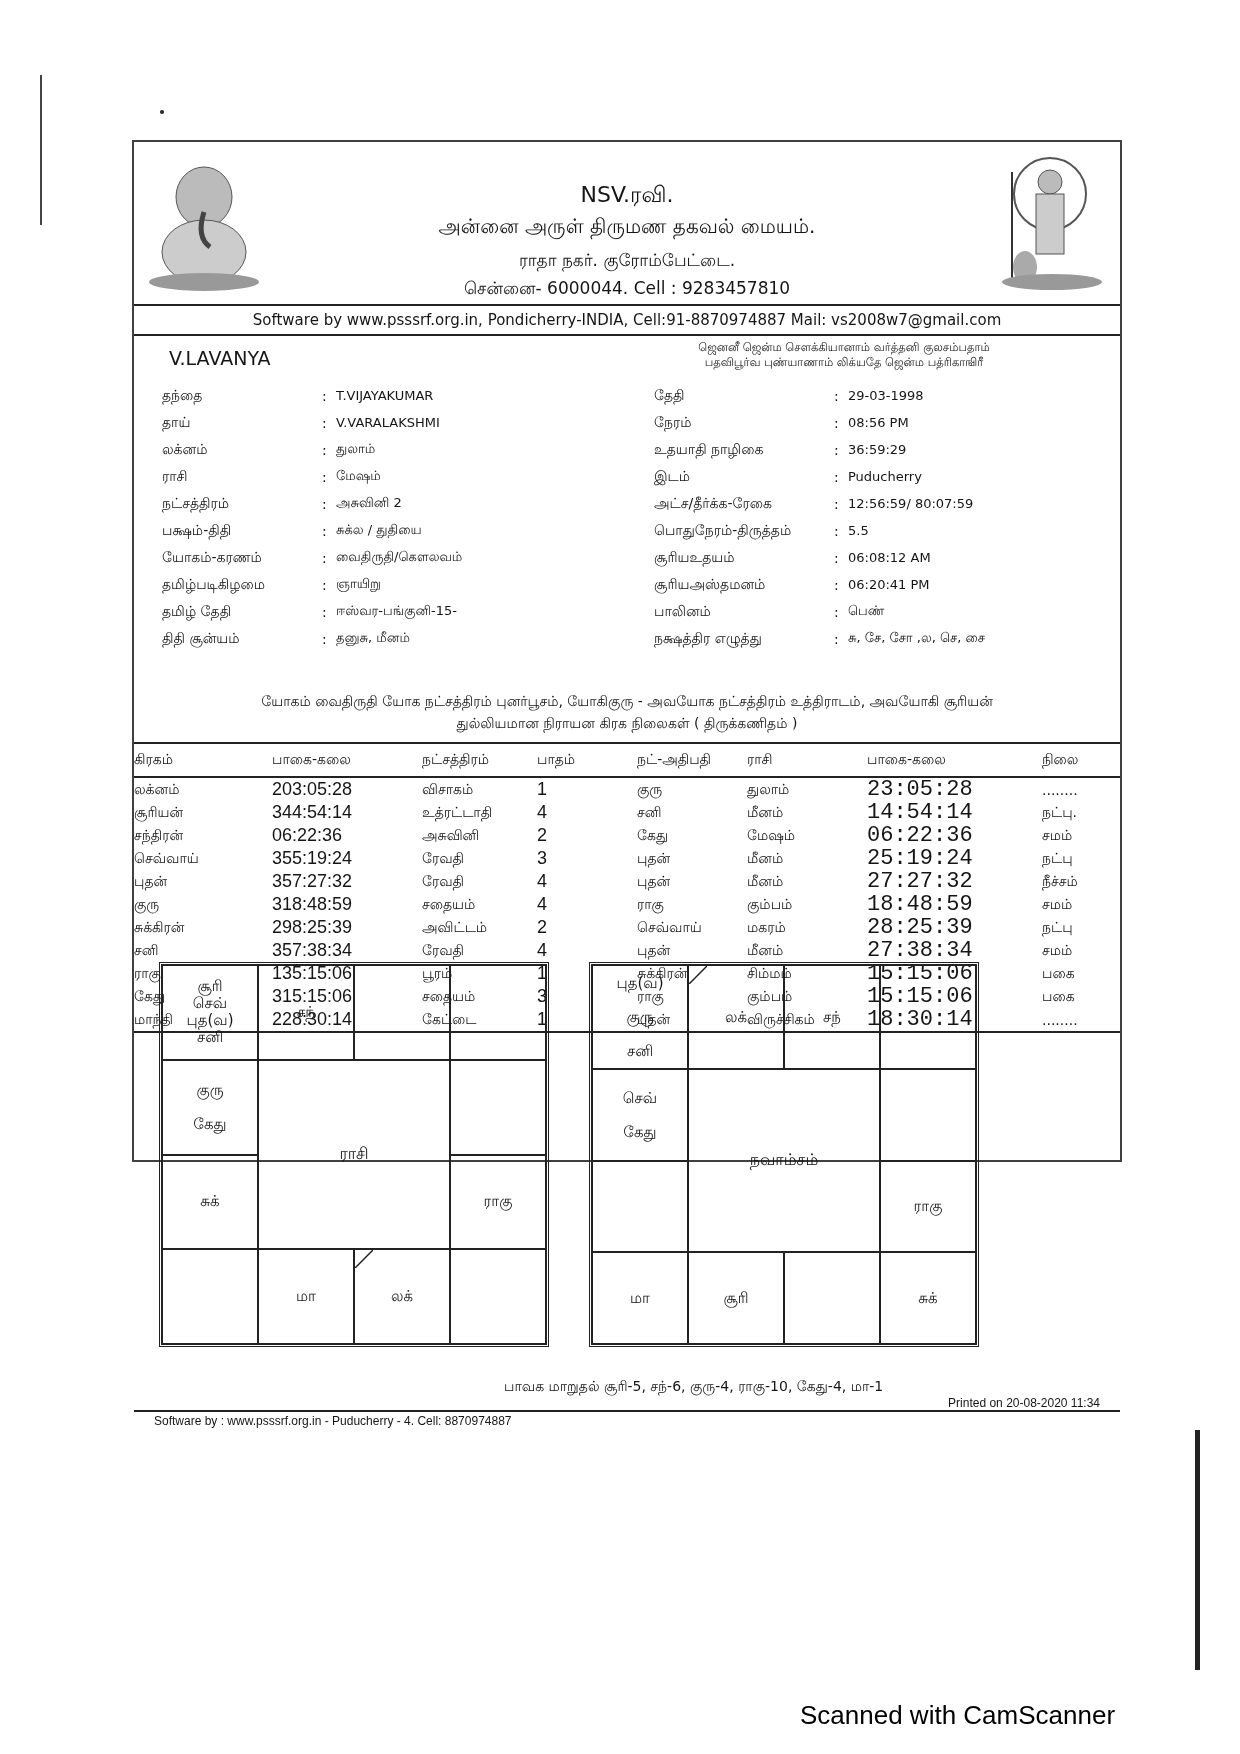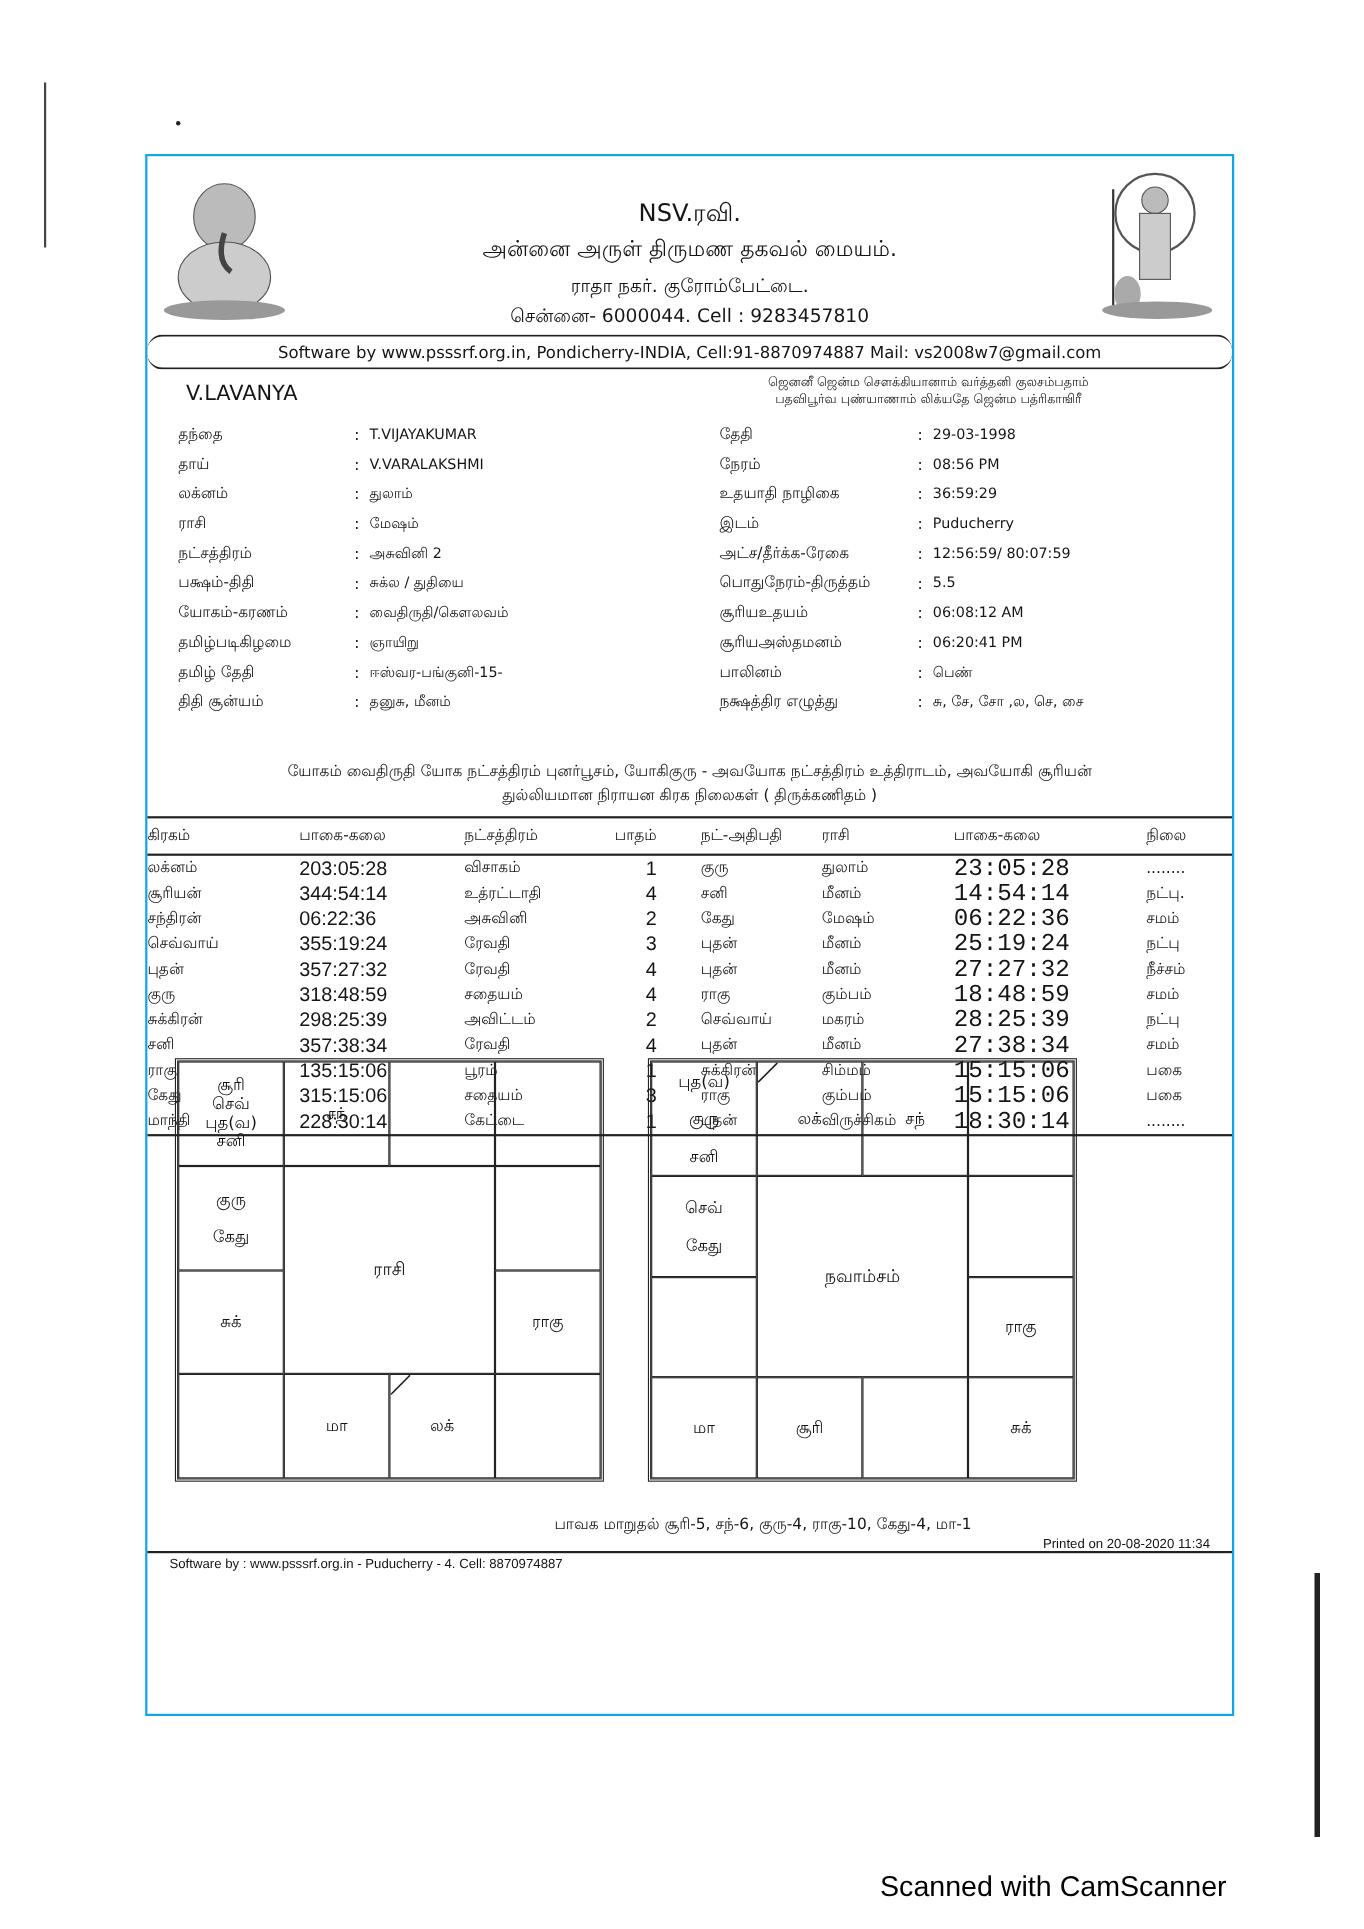--- a/index.html
+++ b/index.html
@@ -6,36 +6,36 @@
   body {
     width: 1240px; height: 1754px; position: relative; overflow: hidden;
     background: #ffffff; color: #151515;
     font-family: "DejaVu Sans", sans-serif;
   }
   .scan-edge { position: absolute; left: 40px; top: 75px; width: 2px; height: 150px; background: #444; }
   .scan-edge-r { position: absolute; right: 40px; top: 1430px; width: 5px; height: 240px; background: #222; }
   .dot { position: absolute; left: 160px; top: 110px; width: 4px; height: 4px; background: #222; border-radius: 50%; }
 
   .page {
-    position: absolute; left: 132px; top: 140px; width: 990px; height: 1420px;
-    border: 2px solid #0ea5e9; box-sizing: border-box;
+    position: absolute; left: 132px; top: 140px; width: 990px; height: 1022px;
+    border: 2px solid #404040; box-sizing: border-box;
   }
   .header { position: absolute; left: 0; top: 0; width: 100%; height: 160px; }
   .deity { position: absolute; top: 10px; width: 120px; height: 140px; }
   .deity.left { left: 10px; }
   .deity.right { right: 10px; }
   .htext { position: absolute; left: 0; right: 0; text-align: center; }
   .h1 { top: 40px; font-size: 22px; }
   .h2 { top: 72px; font-size: 20px; }
   .h3 { top: 108px; font-size: 17px; }
   .h4 { top: 136px; font-size: 17px; }
   .swline {
     position: absolute; left: 0; width: 100%; top: 162px; height: 28px;
     border-top: 2px solid #222; border-bottom: 2px solid #222;
-    text-align: center; font-size: 15px; line-height: 28px; border-radius: 14px;
+    text-align: center; font-size: 15px; line-height: 28px;
   }
 
   .person-name { position: absolute; left: 35px; top: 205px; font-size: 19px; }
   .sloka { position: absolute; left: 520px; top: 198px; width: 380px; font-size: 11.5px; text-align: center; line-height: 15px; }
 
   .info { position: absolute; top: 240px; }
   .info.left { left: 28px; width: 470px; }
   .info.right { left: 520px; width: 440px; }
   .info-row { height: 27px; display: flex; align-items: center; font-size: 14px; }
   .info-row .lbl { width: 160px; }
@@ -48,21 +48,21 @@
 
   .ptable { position: absolute; left: 0; top: 600px; width: 100%; }
   .ptable-head {
     display: flex; height: 32px; align-items: center; font-size: 14px;
     border-top: 2px solid #222; border-bottom: 2px solid #222;
   }
   .prow { display: flex; height: 23px; align-items: center; }
   .c1 { width: 128px; box-sizing: border-box; font-size: 14px; }
   .c2 { width: 150px; padding-left: 10px; box-sizing: border-box; font-size: 18px; font-family: "Liberation Sans", sans-serif; }
   .c3 { width: 125px; padding-left: 10px; box-sizing: border-box; font-size: 14px; }
-  .c4 { width: 60px; text-align: right; font-size: 18px; font-family: "Liberation Sans", sans-serif; }
+  .c4 { width: 60px; text-align: left; font-size: 18px; font-family: "Liberation Sans", sans-serif; }
   .c5 { width: 125px; padding-left: 40px; box-sizing: border-box; font-size: 14px; }
   .c6 { width: 110px; padding-left: 25px; box-sizing: border-box; font-size: 14px; }
   .c7 { width: 170px; padding-left: 35px; box-sizing: border-box; font-size: 22px; font-family: Liberation Mono, monospace; }
   .c8 { width: 100px; padding-left: 40px; box-sizing: border-box; font-size: 14px; }
   .ptable-head .c2, .ptable-head .c4, .ptable-head .c7 { font-size: 14px; font-family: "DejaVu Sans", sans-serif; }
   .ptable-bottom { border-top: 2px solid #222; }
 
   .chart {
     position: absolute; top: 820px; width: 390px; height: 385px;
     border: 3px double #222; box-sizing: border-box;

